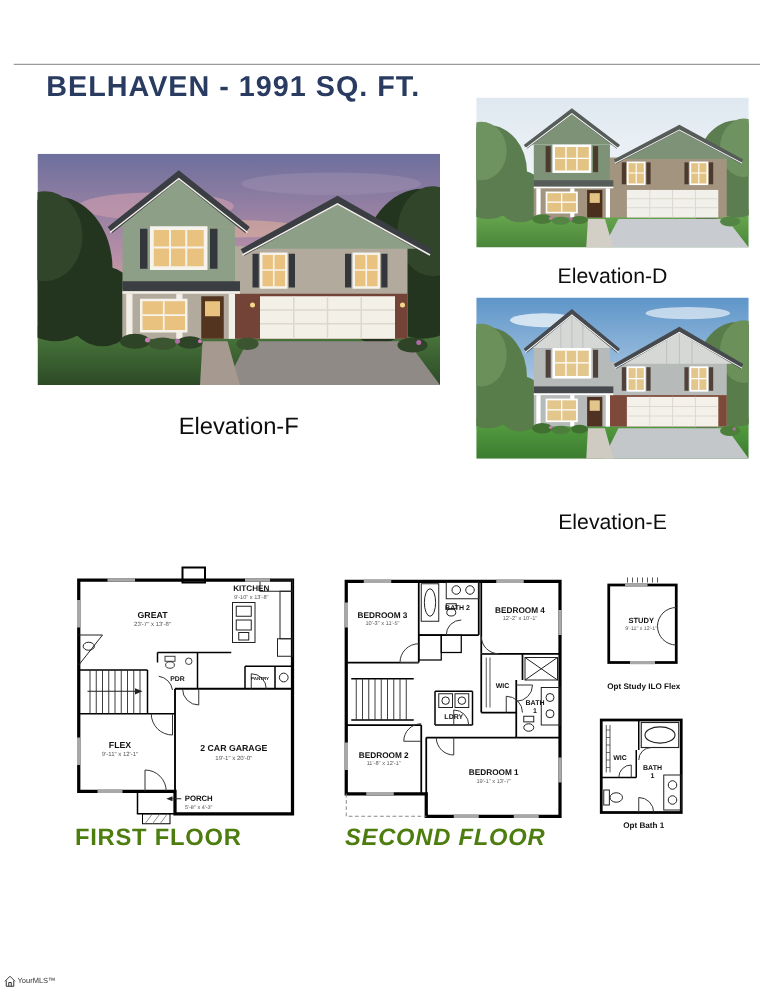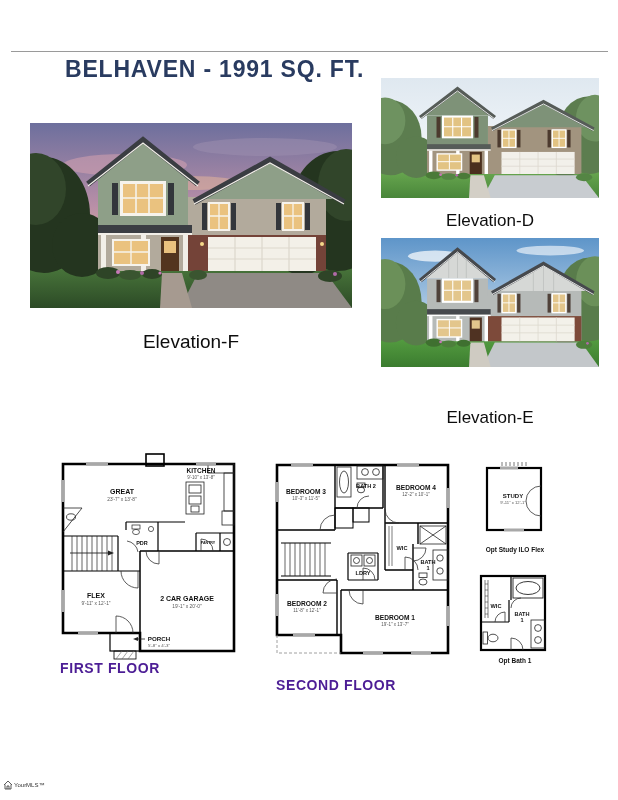--- a/index.html
+++ b/index.html
@@ -1,28 +1,28 @@
 <!DOCTYPE html>
 <html><head>
 <meta charset="utf-8">
 <style>
   html,body{margin:0;padding:0;}
   body{width:618px;height:800px;background:#ffffff;position:relative;overflow:hidden;
        font-family:"Liberation Sans",sans-serif;}
   .abs{position:absolute;}
   .topline{left:11px;top:51px;width:597px;height:1px;background:#9a9a9a;}
-  .title{left:37px;top:56px;font-size:23px;font-weight:bold;color:#293b60;letter-spacing:0.8px;margin-left:28px;}
+  .title{left:37px;top:56px;font-size:23px;font-weight:bold;color:#293b60;letter-spacing:0.8px;}
   .photo{display:block;}
   .cap{font-weight:normal;color:#0d0d0d;text-align:center;}
   .cap-f{left:30px;top:331px;width:322px;font-size:19px;}
   .cap-d{left:381px;top:211px;width:218px;font-size:17px;}
   .cap-e{left:381px;top:372px;width:218px;font-size:17px;margin-top:36px;}
-  .floorlabel{font-size:14px;font-weight:600;color:#4c1d95;letter-spacing:0.6px;}
+  .floorlabel{font-size:19px;font-weight:600;color:#4d7c0f;letter-spacing:0.6px;}
   .fl1{left:60px;top:660px;}
-  .fl2{left:276px;top:677px;}
+  .fl2{left:276px;top:660px;font-style:italic;}
   .optcap{font-size:6.5px;font-weight:bold;color:#111;text-align:center;}
   .optstudycap{left:477px;top:546px;width:76px;}
   .optbathcap{left:477px;top:657px;width:76px;}
   .wm{left:3px;top:780px;display:flex;align-items:center;gap:1px;color:#333;font-size:6px;}
   svg text{font-family:"Liberation Sans",sans-serif;}
   .rname{font-weight:bold;fill:#111;}
   .rdims{fill:#555;}
   .wall{stroke:#000;fill:none;}
   .win{stroke:#a8a8a8;fill:none;}
   .fix{stroke:#222;fill:none;}

